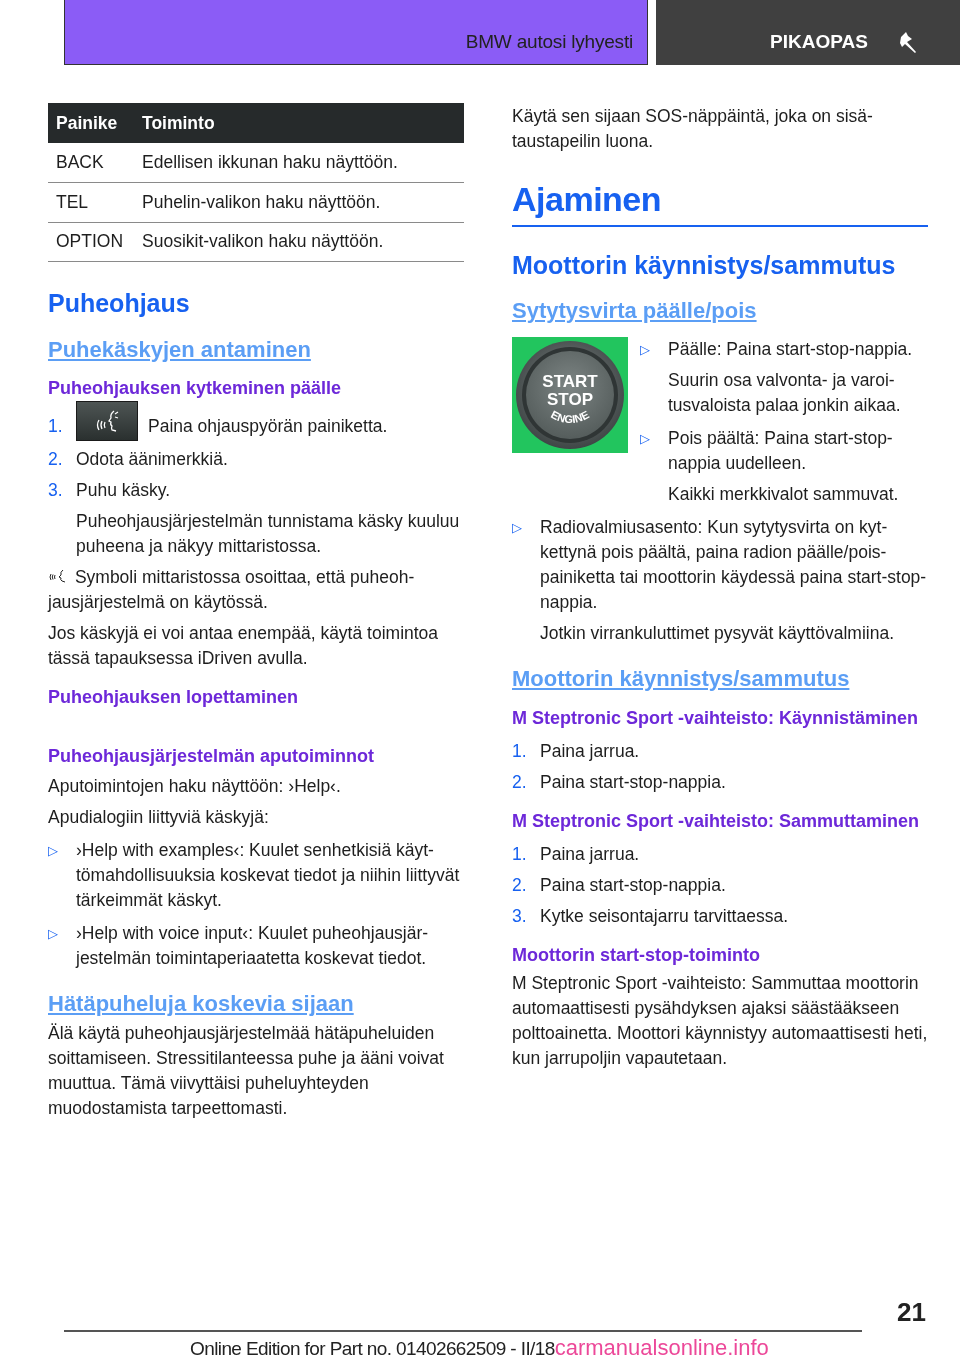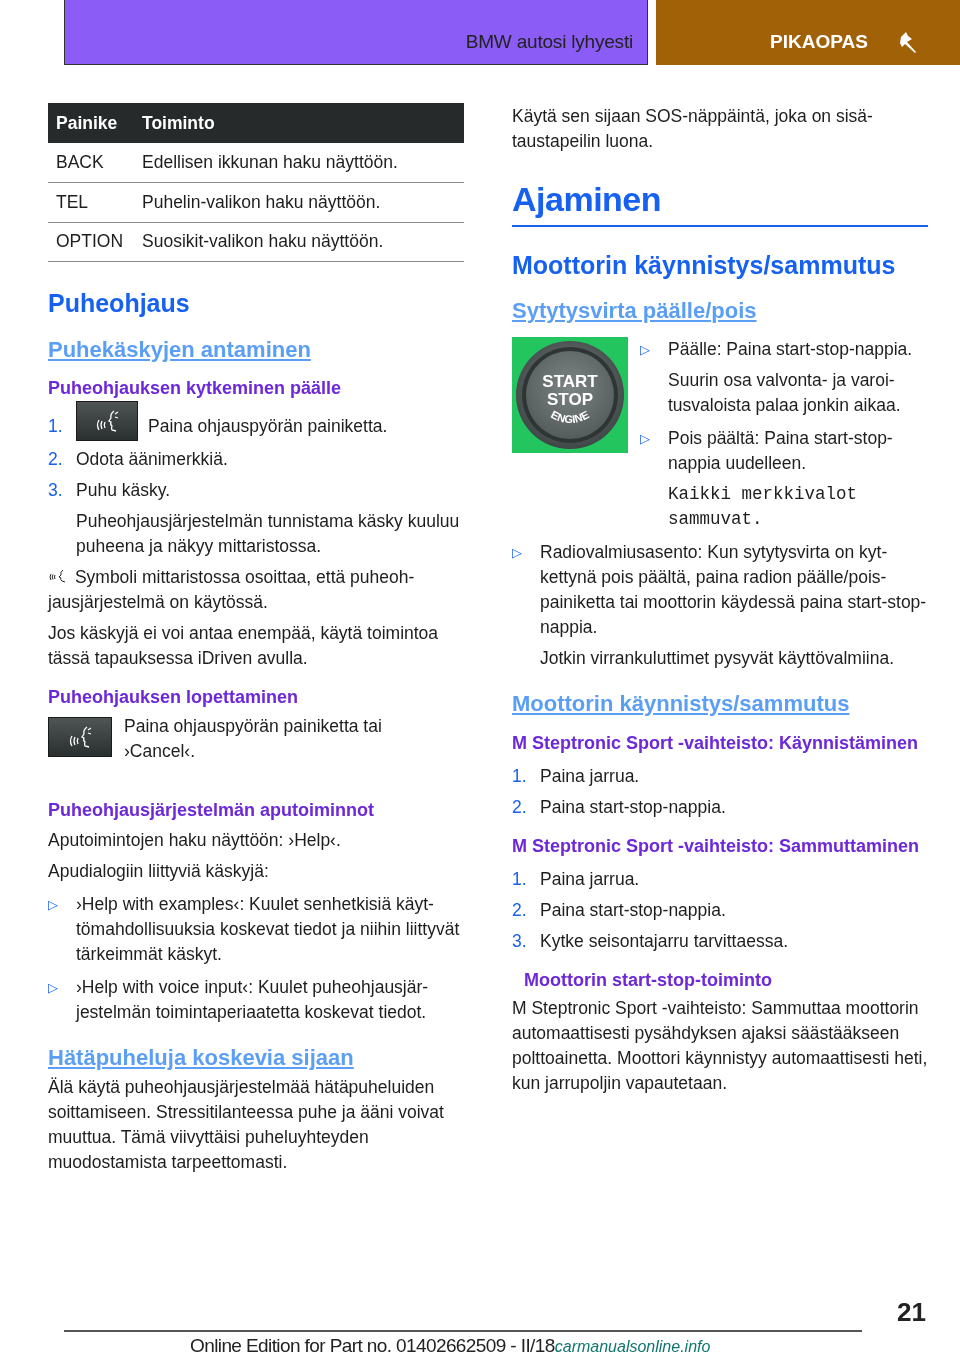--- a/index.html
+++ b/index.html
@@ -2,21 +2,21 @@
 <html><head>
 <meta charset="utf-8">
 <style>
   * { box-sizing: border-box; margin: 0; padding: 0; }
   html, body { width: 960px; height: 1362px; background: #ffffff; overflow: hidden; }
   body { position: relative; font-family: "Liberation Sans", sans-serif; color: #1e1e1e; }
 
   
   .hdr-left { position: absolute; left: 64px; top: 0; width: 584px; height: 65px; border: 1.5px solid #333; border-top: none; background: #8b5cf6; }
   .hdr-left-text { position: absolute; right: 14px; bottom: 11px; font-size: 19px; color: #222; letter-spacing: -0.2px; }
-  .hdr-right { position: absolute; left: 656px; top: 0; width: 304px; height: 65px; background: #a16207; }
+  .hdr-right { position: absolute; left: 656px; top: 0; width: 304px; height: 65px; background: #404040; }
   .hdr-right-text { position: absolute; left: 114px; bottom: 12px; font-size: 19px; font-weight: bold; color: #fff; }
   .hdr-pin { position: absolute; left: 240px; bottom: 10px; width: 26px; height: 26px; }
 
   
   .col { position: absolute; top: 103px; }
   .col-left { left: 48px; width: 416px; }
   .col-right { left: 512px; width: 416px; }
 
   .body-text { font-size: 17.5px; line-height: 25px; color: #1e1e1e; }
 
@@ -41,21 +41,21 @@
   .voice-btn svg { position: absolute; left: 0; top: 0; }
 
   .start-img { width: 116px; height: 116px; background: #22c55e; position: relative; flex-shrink: 0; }
 
   .rule-blue { height: 2px; background: #1761f0; width: 416px; }
 
   
   .pg-num { position: absolute; right: 34px; top: 1297px; font-size: 26px; font-weight: bold; color: #222; }
   .foot-rule { position: absolute; left: 64px; top: 1330px; width: 798px; height: 2px; background: #555; }
   .foot-text { position: absolute; left: 190px; top: 1335px; font-size: 19px; color: #222; letter-spacing: -0.6px; }
-  .foot-wm { color: #0f766e; font-size: 16px; letter-spacing: 0; font-style: italic; }
+  .foot-wm { color: #ec4899; font-size: 22px; letter-spacing: 0; }
 </style>
 </head>
 <body>
 
 <div class="hdr-left">
   <span class="hdr-left-text">BMW autosi lyhyesti</span>
 </div>
 <div class="hdr-right">
   <span class="hdr-right-text">PIKAOPAS</span>
   <svg class="hdr-pin" viewBox="0 0 26 26">
@@ -115,30 +115,20 @@
   <div class="body-text" style="margin-top:6px;">
     <svg width="22" height="16" viewBox="0 0 22 16" style="vertical-align:-1px;">
       <path d="M3 6 q-2 3 0 6 M5 6.5 q-1.5 2.5 0 5 M7 7 q-1 2 0 4" stroke="#222" stroke-width="1" fill="none"></path>
       <path d="M15 2 q-3 2 -2 5 l-2 2 l2 1 q-1 2 1 3 l3 1" stroke="#222" stroke-width="1" fill="none"></path>
     </svg>
     <span>Symboli mittaristossa osoittaa, että puheoh­jausjärjestelmä on käytössä.</span>
   </div>
   <div class="body-text" style="margin-top:6px;">Jos käskyjä ei voi antaa enempää, käytä toimin­toa tässä tapauksessa iDriven avulla.</div>
 
   <div class="h4" style="margin-top:14px;">Puheohjauksen lopettaminen</div>
-  <div style="display:flex; margin-top:4px;">
-    <span class="voice-btn" style="width:64px; height:40px; flex-shrink:0; margin-top:3px;">
-      <svg width="64" height="40" viewBox="0 0 62 40">
-        <path d="M22 18 q-3 5 0 10 M25 19 q-2 4 0 8 M28 20 q-1.5 3 0 6" stroke="#fff" stroke-width="1.3" fill="none"></path>
-        <path d="M37 9 q-4 3 -3 7 l-2 3 l2 1 q-1 3 1 4 q-1 2 0 4 l4 1" stroke="#fff" stroke-width="1.3" fill="none"></path>
-        <path d="M38 12 l3 -2 M38 15 l3 1" stroke="#fff" stroke-width="1.2" fill="none"></path>
-      </svg>
-    </span>
-    <span class="body-text" style="margin-left:12px; width:300px;">Paina ohjauspyörän painiketta tai ›Cancel‹.</span>
-  </div>
 
   <div class="h4" style="margin-top:34px;">Puheohjausjärjestelmän aputoiminnot</div>
   <div class="body-text" style="margin-top:5px;">Aputoimintojen haku näyttöön: ›Help‹.</div>
   <div class="body-text" style="margin-top:6px;">Apudialogiin liittyviä käskyjä:</div>
 
   <div class="bullet" style="margin-top:8px;">
     <span class="tri">▷</span>
     <span>›Help with examples‹: Kuulet senhetkisiä käyt­tömahdollisuuksia koskevat tiedot ja niihin liit­tyvät tärkeimmät käskyt.</span>
   </div>
   <div class="bullet" style="margin-top:8px;">
@@ -184,21 +174,21 @@
     <div style="margin-left:12px; width:288px;">
       <div class="bullet">
         <span class="tri">▷</span>
         <span>Päälle: Paina start-stop-nap­pia.</span>
       </div>
       <div class="body-text indent" style="margin-top:6px;">Suurin osa valvonta- ja varoi­tusvaloista palaa jonkin aikaa.</div>
       <div class="bullet" style="margin-top:8px;">
         <span class="tri">▷</span>
         <span>Pois päältä: Paina start-stop-nappia uudelleen.</span>
       </div>
-      <div class="body-text indent" style="margin-top:6px;font-family:Liberation Mono, monospace;">Kaikki merkkivalot sammuvat.</div>
+      <div class="body-text indent" style="margin-top:6px;">Kaikki merkkivalot sammuvat.</div>
     </div>
   </div>
 
   <div class="bullet" style="margin-top:8px;">
     <span class="tri">▷</span>
     <span>Radiovalmiusasento: Kun sytytysvirta on kyt­kettynä pois päältä, paina radion päälle/pois-painiketta tai moottorin käydessä paina start-stop-nappia.</span>
   </div>
   <div class="body-text indent" style="margin-top:6px; white-space:nowrap;">Jotkin virrankuluttimet pysyvät käyttövalmiina.</div>
 
   <div class="h3" style="margin-top:20px;">Moottorin käynnistys/sammutus</div>
@@ -219,19 +209,19 @@
   </div>
   <div class="step" style="margin-top:6px;">
     <span class="num">2.</span>
     <span>Paina start-stop-nappia.</span>
   </div>
   <div class="step" style="margin-top:6px;">
     <span class="num">3.</span>
     <span>Kytke seisontajarru tarvittaessa.</span>
   </div>
 
-  <div class="h4" style="margin-top:14px;margin-left:12px;">Moottorin start-stop-toiminto</div>
+  <div class="h4" style="margin-top:14px;">Moottorin start-stop-toiminto</div>
   <div class="body-text" style="margin-top:3px;">M Steptronic Sport -vaihteisto: Sammuttaa moottorin automaattisesti pysähdyksen ajaksi säästääkseen polttoainetta. Moottori käynnistyy automaattisesti heti, kun jarrupoljin vapautetaan.</div>
 </div>
 
 <div class="pg-num">21</div>
 <div class="foot-rule"></div>
 <div class="foot-text"><span>Online Edition for Part no. 01402662509 - II/18</span><span class="foot-wm">carmanualsonline.info</span></div>
 
 </body></html>

